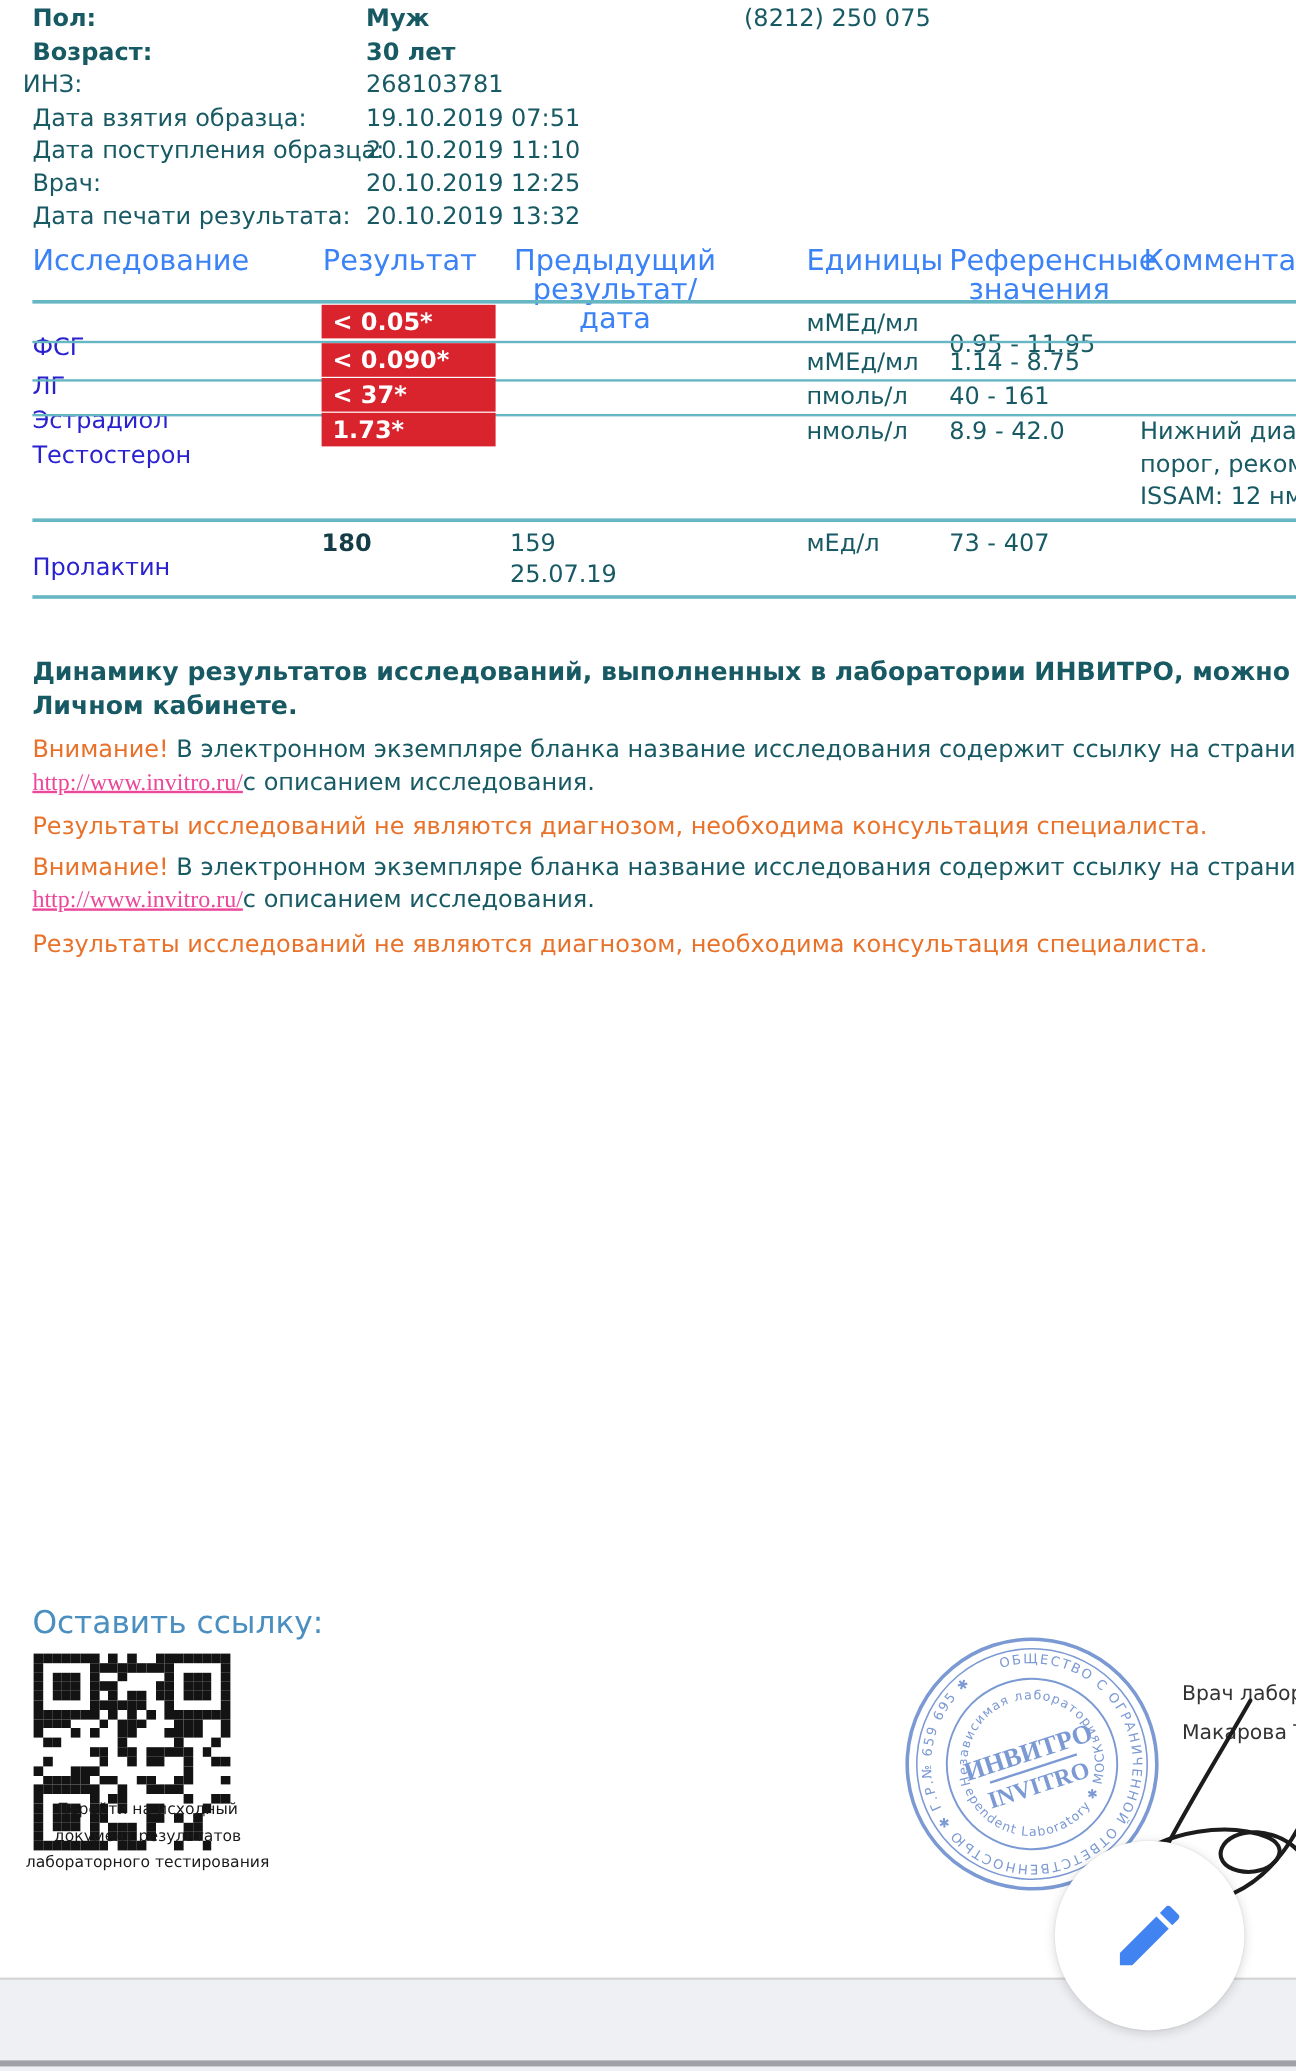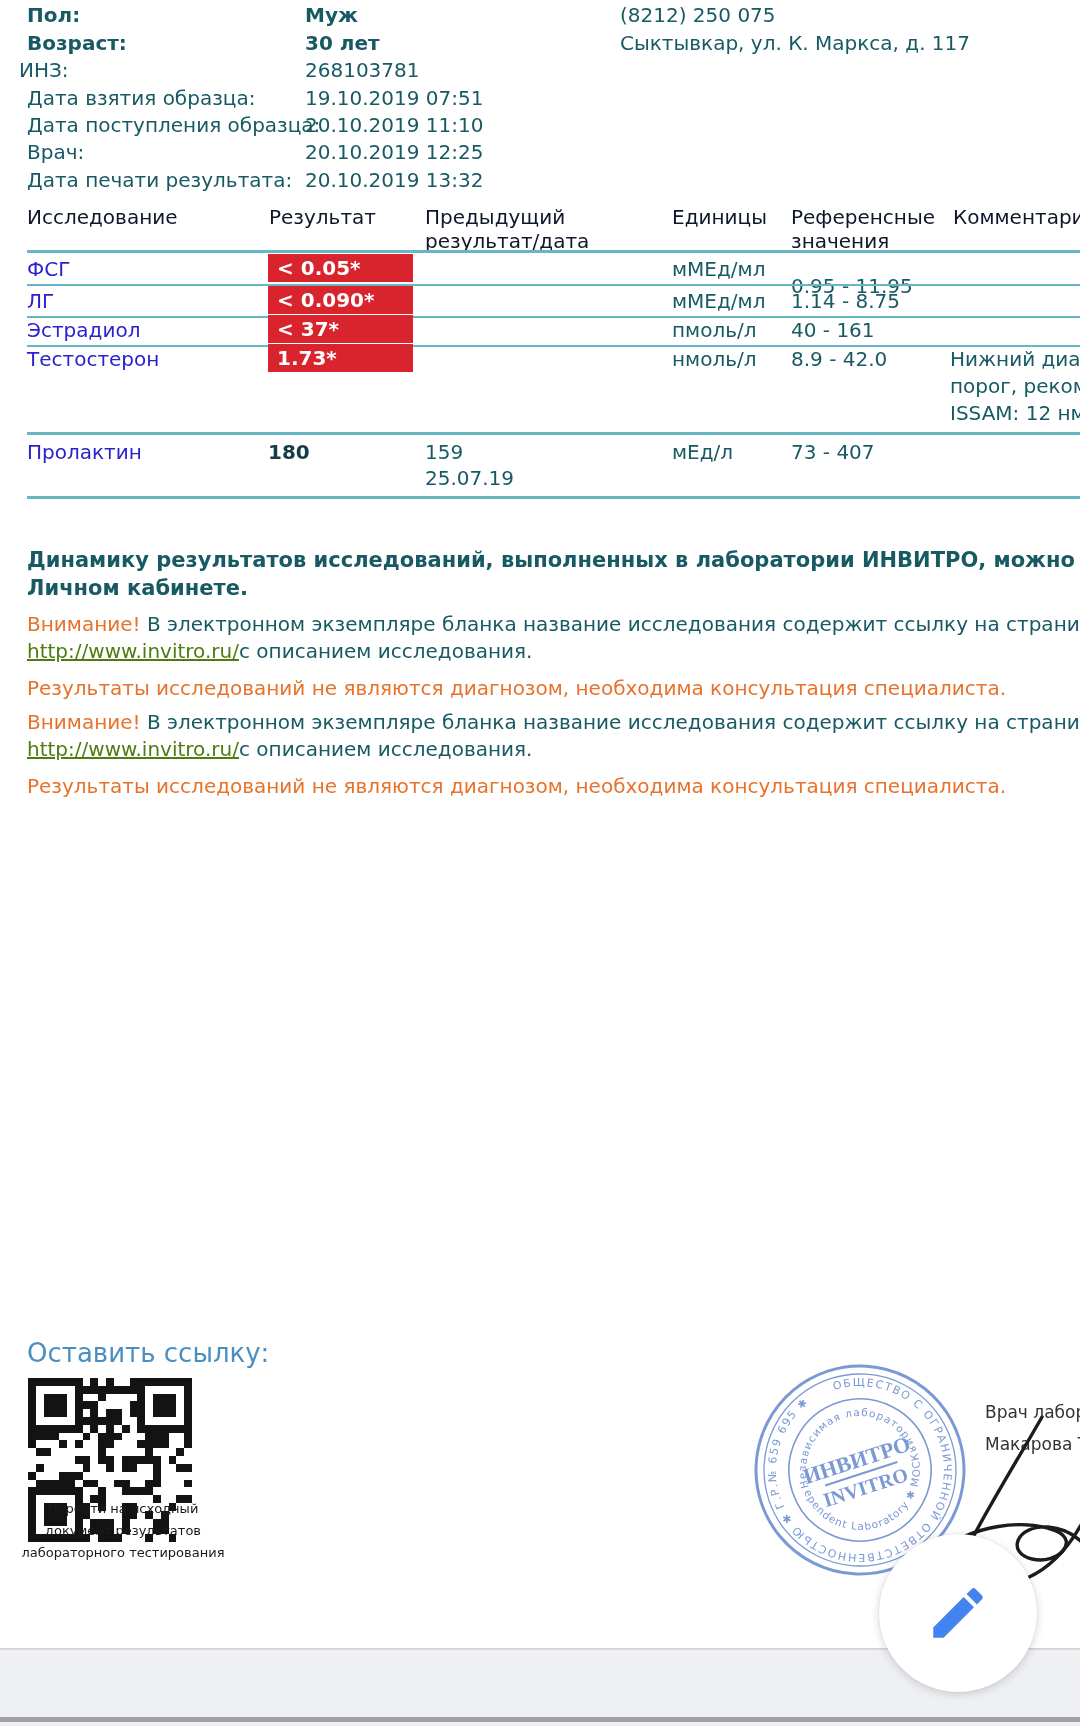--- a/index.html
+++ b/index.html
@@ -3,30 +3,30 @@
 <meta charset="utf-8">
 <style>
   html,body{margin:0;padding:0;background:#ffffff;}
   .page{position:relative;width:1080px;height:1726px;overflow:hidden;
         font-family:"DejaVu Sans","Liberation Sans",sans-serif;background:#fff;}
   .abs{position:absolute;white-space:nowrap;}
   .teal{color:#175a64;}
   .lbl{font-size:20px;color:#175a64;}
   .val{font-size:20px;color:#175a64;text-align:right;}
   .b{font-weight:bold;}
-  .testname{font-size:20px;color:#2a22cf;}
+  .testname{font-size:20px;color:#2a22cf;margin-top:20px;}
   .flagbox{background:#d9242e;color:#fff;font-weight:bold;font-size:20px;
            width:145px;height:28px;line-height:28px;padding-left:9px;box-sizing:border-box;}
   .cell{font-size:20px;color:#175a64;}
   .rule2{position:absolute;left:27px;width:1053px;height:2px;background:#66b6c4;}
   .rule3{position:absolute;left:27px;width:1053px;height:3px;background:#66b6c4;}
-  .hdr{font-size:20px;color:#0f172a;line-height:24px;}
+  .hdr{font-size:24px;color:#3b82f6;line-height:24px;text-align:center;}
   .wrapcol{white-space:normal;}
   .orange{color:#e8722a;}
-  .linkblue{color:#4d7c0f;text-decoration:underline;}
+  .linkblue{color:#ec4899;text-decoration:underline;font-family:Liberation Serif, serif;}
   .boldpara{font-size:21px;font-weight:bold;color:#175a64;}
   .feedback-title{font-size:26px;color:#4a8fc0;}
   .qr{position:absolute;left:28px;top:1378px;width:164px;height:164px;background:#fff;
       display:grid;grid-template-columns:repeat(21,1fr);grid-auto-rows:1fr;}
   .qr i{display:block;}
   .qr i.m{background:#131313;}
   .qr-cap{position:absolute;left:8px;width:230px;text-align:center;
           font-size:13px;color:#1a1a1a;line-height:22px;}
   .doctor{font-size:17px;color:#333;}
   .fab{position:absolute;left:879px;top:1534px;width:158px;height:158px;border-radius:50%;
@@ -53,21 +53,20 @@
   <div class="abs lbl" style="left:27px;top:86px">Дата взятия образца:</div>
   <div class="abs val" style="left:305px;top:86px">19.10.2019 07:51</div>
   <div class="abs lbl" style="left:27px;top:113px">Дата поступления образца:</div>
   <div class="abs val" style="left:305px;top:113px">20.10.2019 11:10</div>
   <div class="abs lbl" style="left:27px;top:140px">Врач:</div>
   <div class="abs val" style="left:305px;top:140px">20.10.2019 12:25</div>
   <div class="abs lbl" style="left:27px;top:168px">Дата печати результата:</div>
   <div class="abs val" style="left:305px;top:168px">20.10.2019 13:32</div>
 
   <div class="abs val" style="left:620px;top:3px">(8212) 250 075</div>
-  <div class="abs val" style="left:620px;top:31px">Сыктывкар, ул. К. Маркса, д. 117</div>
 
   <div class="abs hdr" style="left:27px;top:205px">Исследование</div>
   <div class="abs hdr" style="left:269px;top:205px">Результат</div>
   <div class="abs hdr wrapcol" style="left:425px;top:205px;width:175px">Предыдущий результат/дата</div>
   <div class="abs hdr" style="left:672px;top:205px">Единицы</div>
   <div class="abs hdr wrapcol" style="left:791px;top:205px;width:150px">Референсные значения</div>
   <div class="abs hdr" style="left:953px;top:205px">Комментарии</div>
 
   <div class="rule3" style="top:250px"></div>
 

